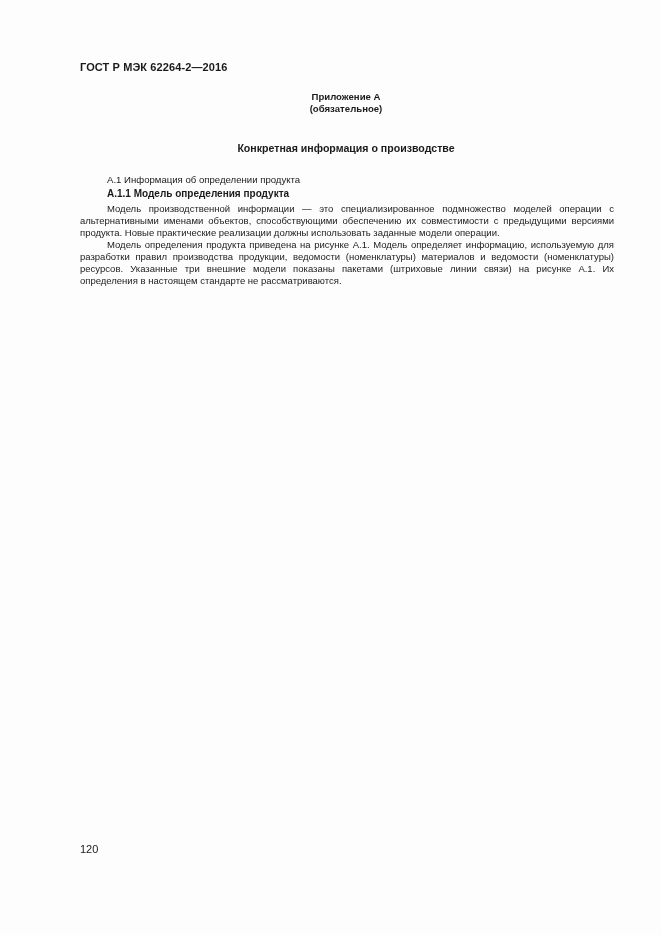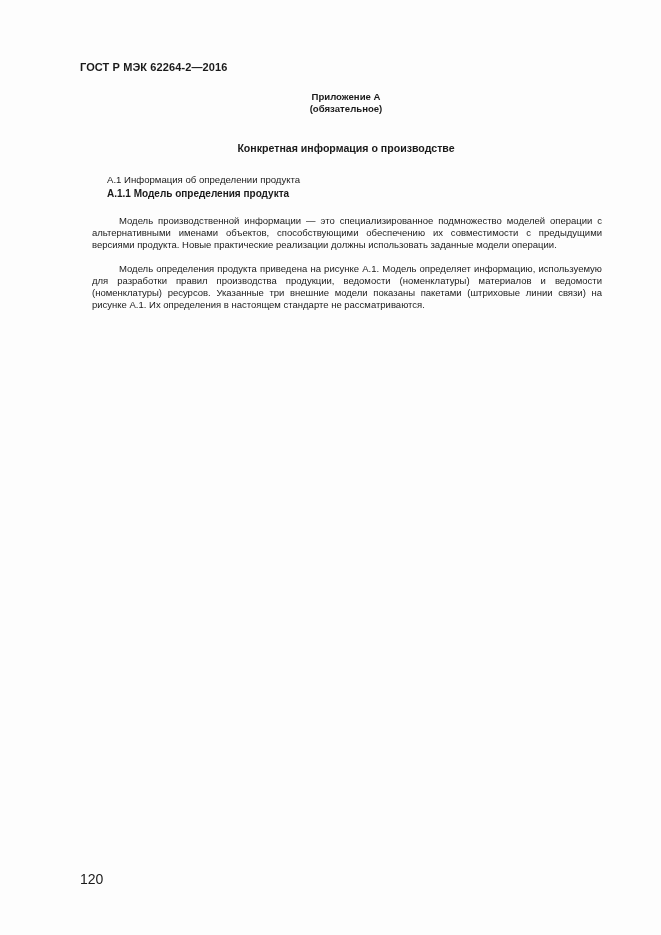--- a/index.html
+++ b/index.html
@@ -56,28 +56,27 @@
     }
     .body-text {
       left: 80px;
       width: 534px;
       top: 203px;
       font-size: 9.5px;
       line-height: 12px;
       text-align: justify;
     }
     .body-text p {
-      margin: 12px;
+      margin: 0;
       text-indent: 27px;
     }
     .page-number {
       left: 80px;
       top: 843px;
-      font-size: 14px;
-      margin-top: 28px;
+      font-size: 11px;
     }
   </style>
 </head>
 <body>
 
 <div class="abs doc-header">ГОСТ Р МЭК 62264-2—2016</div>
 
 <div class="abs appendix appendix-title">Приложение А</div>
 <div class="abs appendix appendix-status">(обязательное)</div>
 

